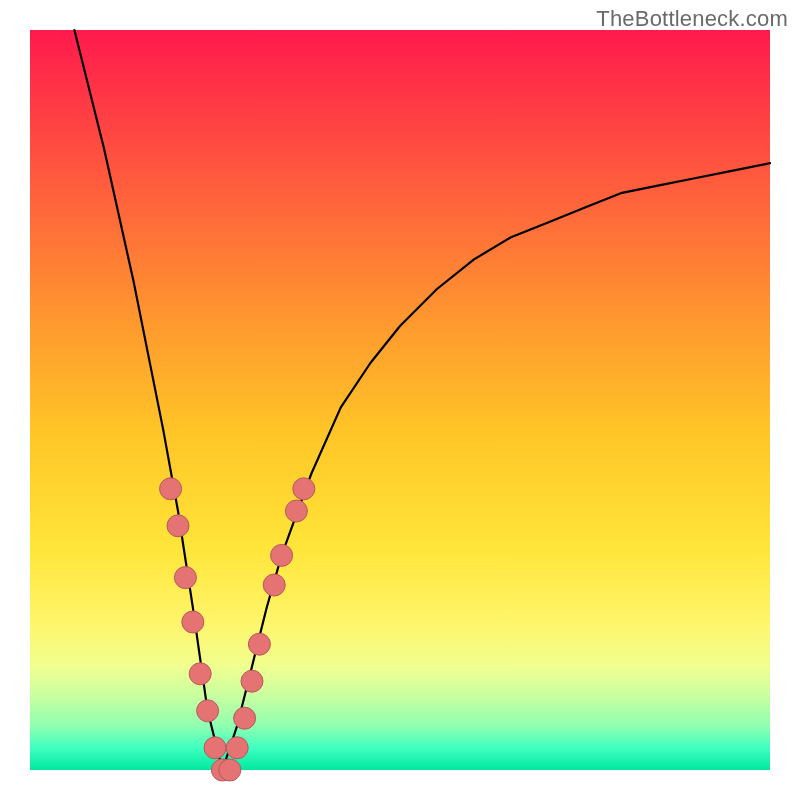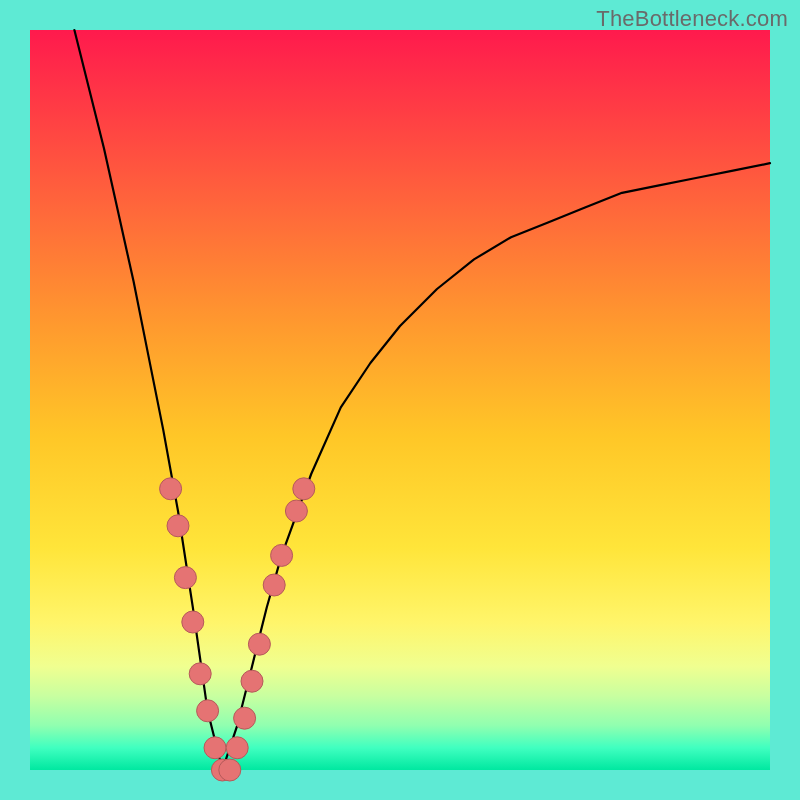--- a/index.html
+++ b/index.html
@@ -10,21 +10,21 @@
     background: #000;
     overflow: hidden;
     font-family: Arial, Helvetica, sans-serif;
   }
   .frame {
     position: absolute;
     left: 0;
     top: 0;
     width: 800px;
     height: 800px;
-    background: #5eead4;
+    background: #ffffff;
   }
   .plot {
     position: absolute;
     left: 30px;
     top: 30px;
     width: 740px;
     height: 740px;
     
     background: linear-gradient(
       to bottom,

